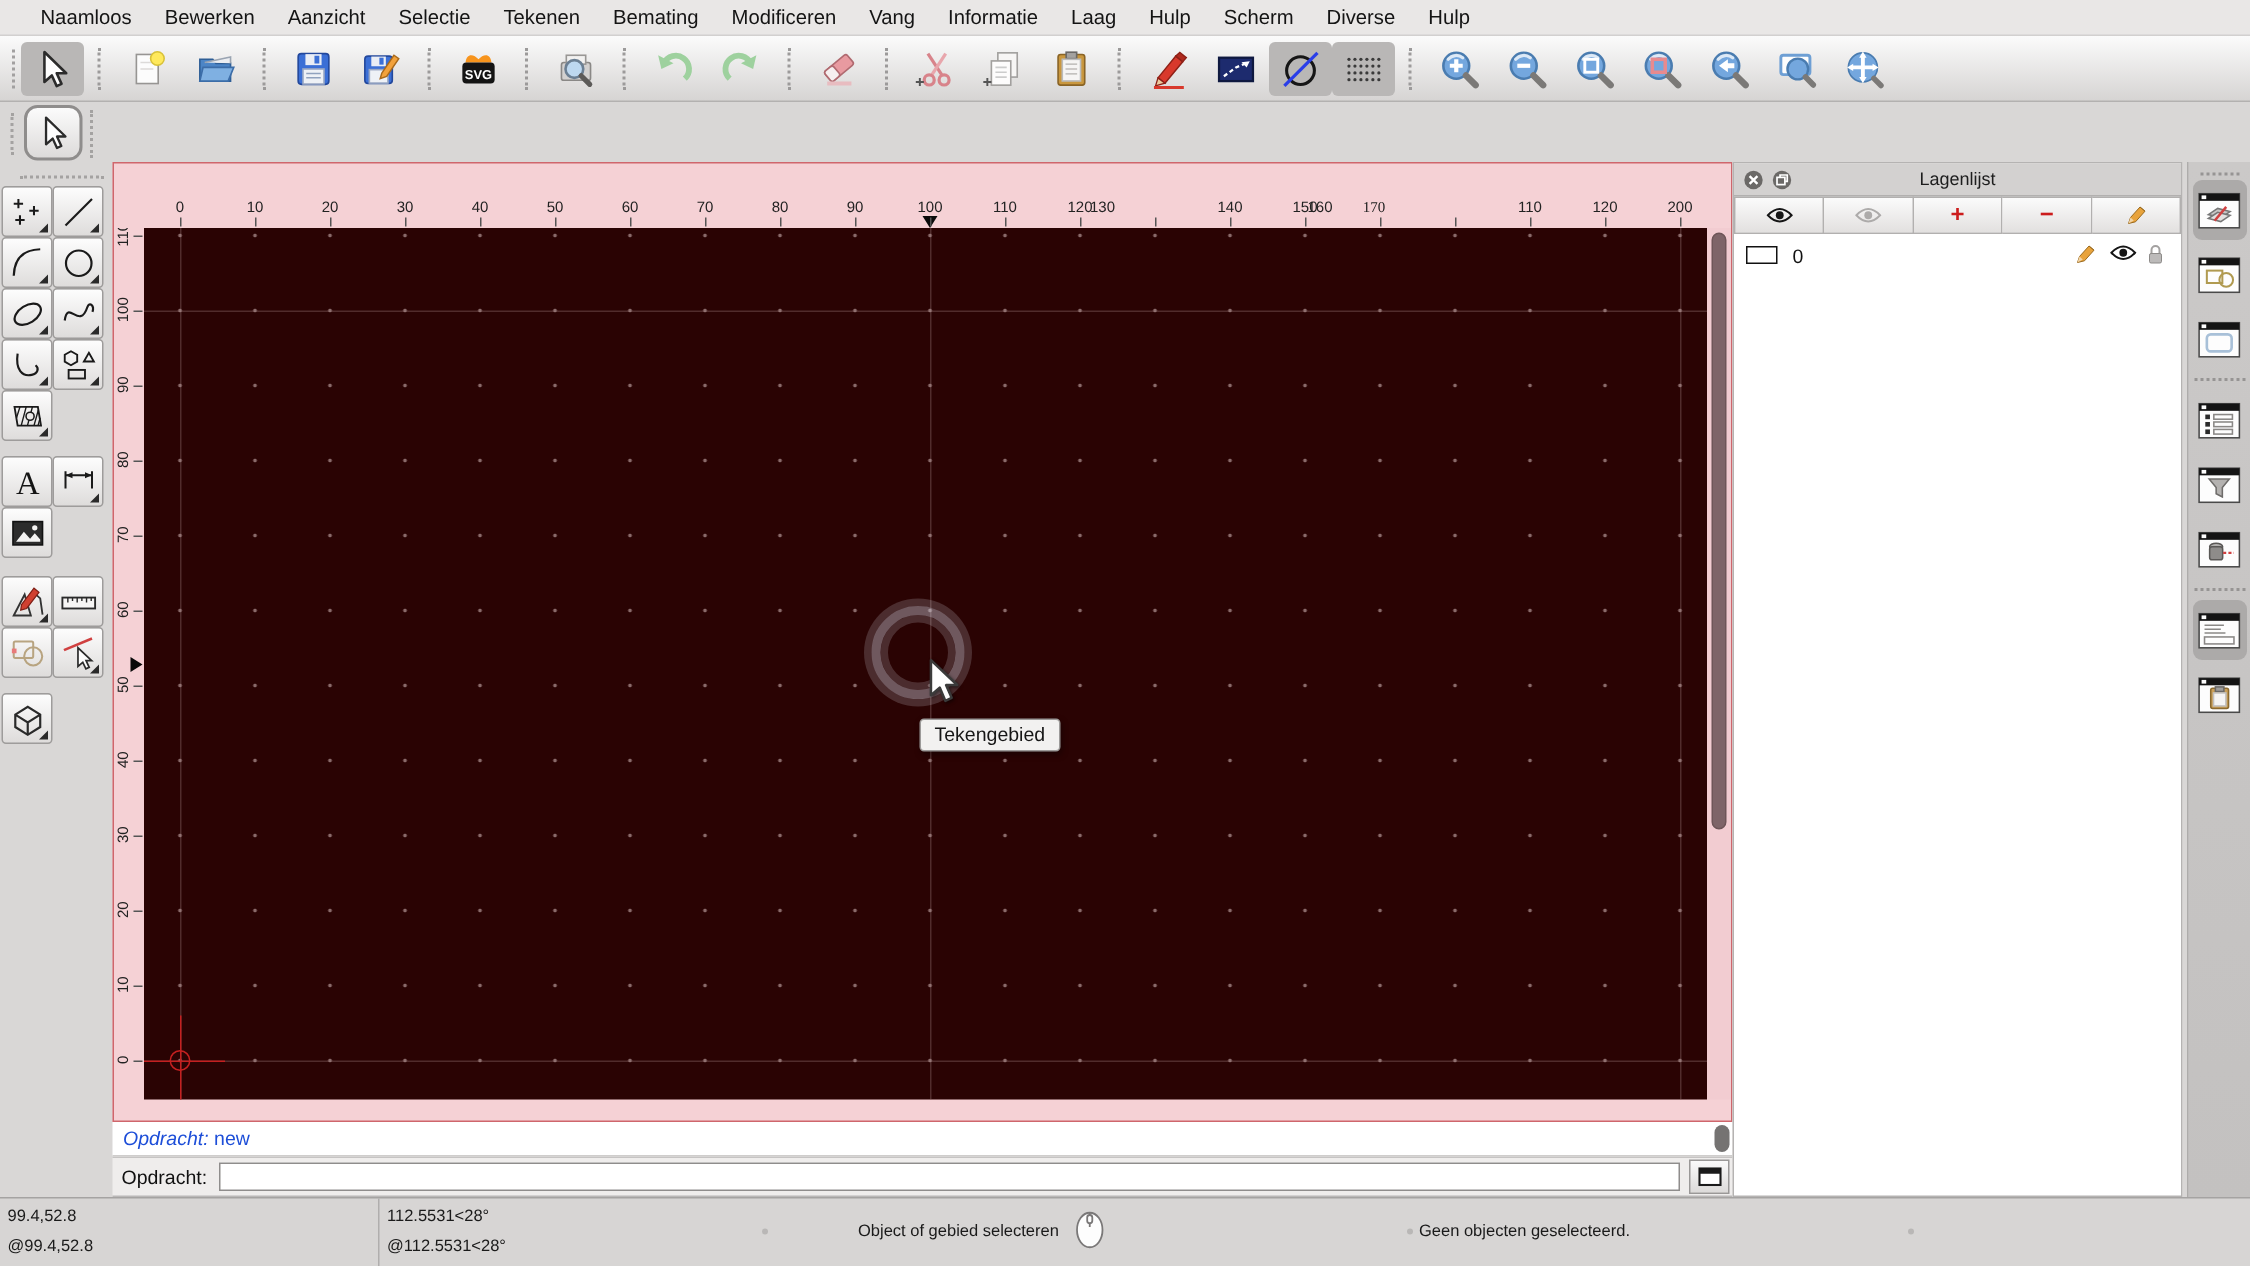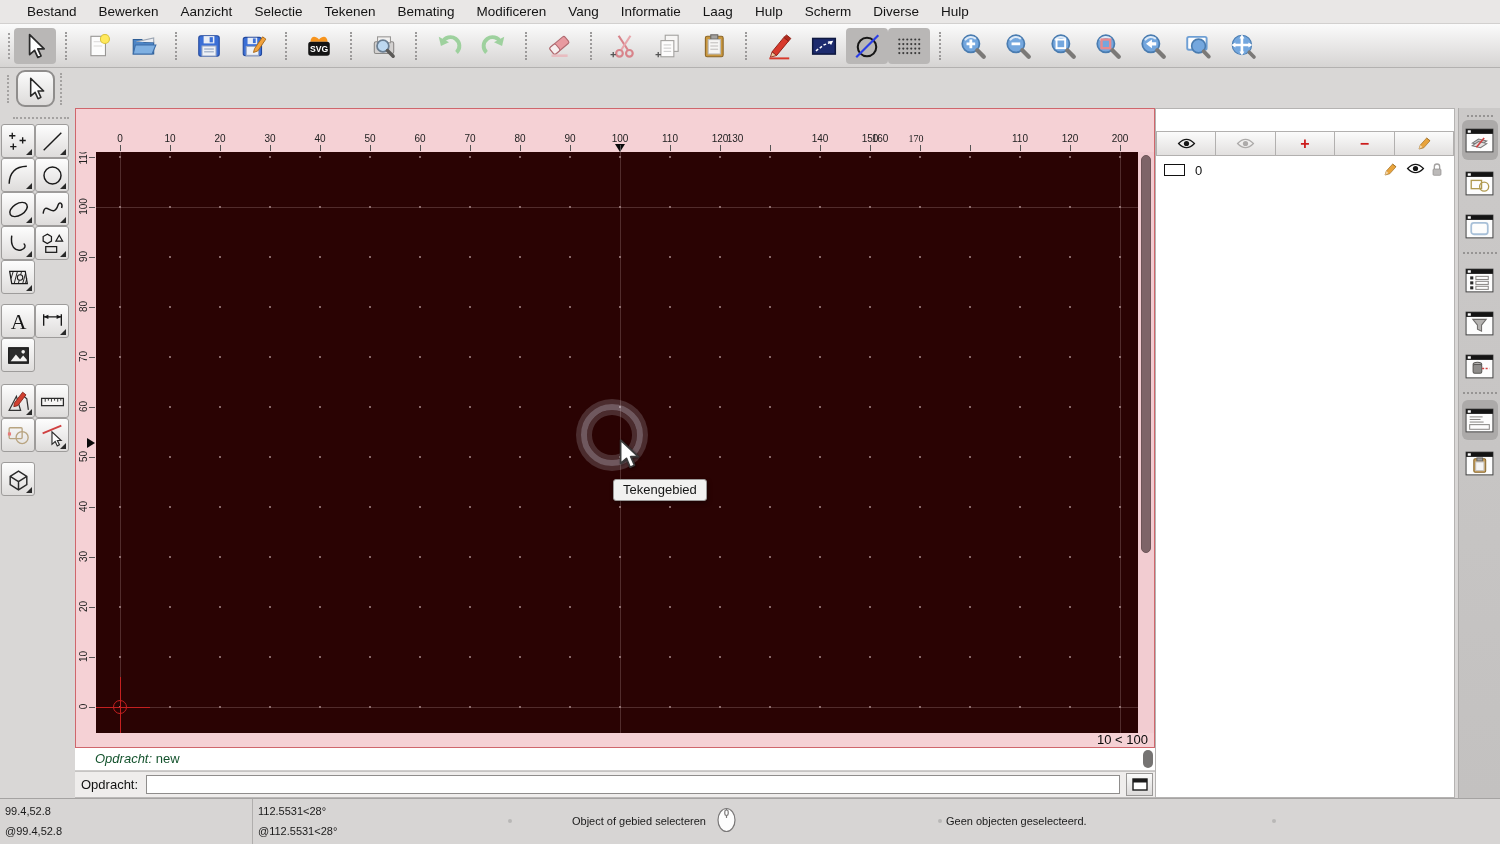--- a/index.html
+++ b/index.html
@@ -79,21 +79,21 @@
     font-size:13px; color:#161616; box-shadow:1px 2px 4px rgba(0,0,0,.35); white-space:nowrap; }
   #dw-scroll { position:absolute; right:0; top:43px; width:16px; height:581px; background:#f2ccd1; }
   #dw-thumb { position:absolute; left:3px; top:3px; width:10px; height:398px;
     background:#7e6468; border-radius:6px; border:1px solid #6e5558; }
   #dw-bottom { position:absolute; left:0; top:624px; width:1078px; height:14px;
     font-size:13px; color:#0a0a0a; text-align:right; padding-right:6px; line-height:14px; }
 
   
   #history { position:absolute; left:75px; top:748px; width:1080px; height:23px;
     background:#fff; border-bottom:1px solid #cfcdcc; font-size:13px; }
-  #history-text { position:absolute; left:20px; top:3px; color:#14532d; }
+  #history-text { position:absolute; left:7px; top:3px; color:#1d4ed8; }
   #history-label { font-style:italic; }
   #history-thumb { position:absolute; right:2px; top:2px; width:10px; height:18px;
     background:#757372; border-radius:5px; }
   #cmdrow { position:absolute; left:75px; top:771px; width:1080px; height:27px;
     background:#efedec; border-top:1px solid #c6c4c3; border-bottom:1px solid #bab8b7;
     display:flex; align-items:center; font-size:13px; color:#111; }
   #cmd-label { margin-left:6px; }
   #cmd-input { flex:1; height:19px; margin:0 6px 0 8px; border:1px solid #8f8d8c;
     background:#fff; font:13px "Liberation Sans", sans-serif; padding:0 4px; outline:none; }
   #cmd-detach { width:27px; height:23px; margin-right:2px; border:1px solid #9a9897;
@@ -131,21 +131,21 @@
   #dock-handle { border-top:2px dotted #969493; width:26px; margin:7px auto 3px; }
   .dock-btn { width:36px; height:40px; margin:3px auto; display:flex; align-items:center; justify-content:center; }
   .dock-btn.pressed { background:#acaaa9; border-radius:6px; }
   .dock-btn svg { width:31px; height:27px; }
   .dock-sep { border-top:2px dotted #969493; width:34px; margin:6px auto; }
 </style>
 </head>
 <body>
 
 <div id="menubar">
-    <span class="menu-item">Bestand</span>
+    <span class="menu-item">Naamloos</span>
     <span class="menu-item">Bewerken</span>
     <span class="menu-item">Aanzicht</span>
     <span class="menu-item">Selectie</span>
     <span class="menu-item">Tekenen</span>
     <span class="menu-item">Bemating</span>
     <span class="menu-item">Modificeren</span>
     <span class="menu-item">Vang</span>
     <span class="menu-item">Informatie</span>
     <span class="menu-item">Laag</span>
     <span class="menu-item">Hulp</span>
@@ -612,21 +612,20 @@
     <div id="xhair-c"></div>
     <div id="glow"></div>
     <div id="cursor-arrow"><svg viewBox="0 0 24 32" width="26" height="34">
           <path d="M6 2 L6 24 L11.5 19.2 L15 27.5 L19 25.6 L15.5 17.6 L22.5 17.6 Z" fill="#fdfdfd" stroke="#3a3a3a" stroke-width="1.6" stroke-linejoin="round"></path>
         </svg></div>
     <div id="tooltip">Tekengebied</div>
   </div>
   <div id="dw-scroll">
       <div id="dw-thumb"></div>
     </div>
-  <div id="dw-bottom">10 &lt; 100</div>
 </div>
 
 <div id="history">
   <div id="history-text">
     <span id="history-label">Opdracht:</span>
     <span id="history-value"> </span><span>new</span>
   </div>
   <div id="history-thumb"></div>
 </div>
 
@@ -655,20 +654,36 @@
         <line x1="9.5" y1="3.5" x2="9.5" y2="13" stroke="#7a7878" stroke-width="1.2"></line>
         <rect x="7.8" y="5" width="3.4" height="5.5" rx="1.7" fill="#fdfdfd" stroke="#7a7878" stroke-width="1.2"></rect>
       </svg>
   </span>
   <div class="st-dot" style="left:938px;top:20px"></div>
   <span class="st" style="left:946px;top:16px">Geen objecten geselecteerd.</span>
   <div class="st-dot" style="left:1272px;top:20px"></div>
 </div>
 
 <div id="panel">
+  <div id="panel-header">
+    <span class="ph-btn" style="left:6px">
+      <svg width="14" height="14" viewBox="0 0 16 16">
+          <circle cx="8" cy="8" r="7" fill="#6b6967"></circle>
+          <path d="M5 5 L11 11 M11 5 L5 11" stroke="#fff" stroke-width="1.8"></path>
+        </svg>
+    </span>
+    <span class="ph-btn" style="left:25px">
+      <svg width="14" height="14" viewBox="0 0 16 16">
+          <circle cx="8" cy="8" r="7" fill="#6b6967"></circle>
+          <rect x="4.2" y="6" width="6" height="5.5" fill="none" stroke="#fff" stroke-width="1.3"></rect>
+          <path d="M6.5 6 V4.2 H12 V9 H10.4" fill="none" stroke="#fff" stroke-width="1.3"></path>
+        </svg>
+    </span>
+    <span>Lagenlijst</span>
+  </div>
   <div id="panel-toolbar">
       <div class="lp-btn">
         <svg viewBox="0 0 24 16" width="19" height="13">
           <path d="M2 8 Q12 -2.5 22 8 Q12 18.5 2 8 Z" fill="none" stroke="#161616" stroke-width="1.6"></path>
           <circle cx="12" cy="8" r="3.3" fill="#161616"></circle>
         </svg>
       </div>
       <div class="lp-btn">
         <svg viewBox="0 0 24 16" width="19" height="13">
           <path d="M2 8 Q12 -2.5 22 8 Q12 18.5 2 8 Z" fill="none" stroke="#adabaa" stroke-width="1.6"></path>

